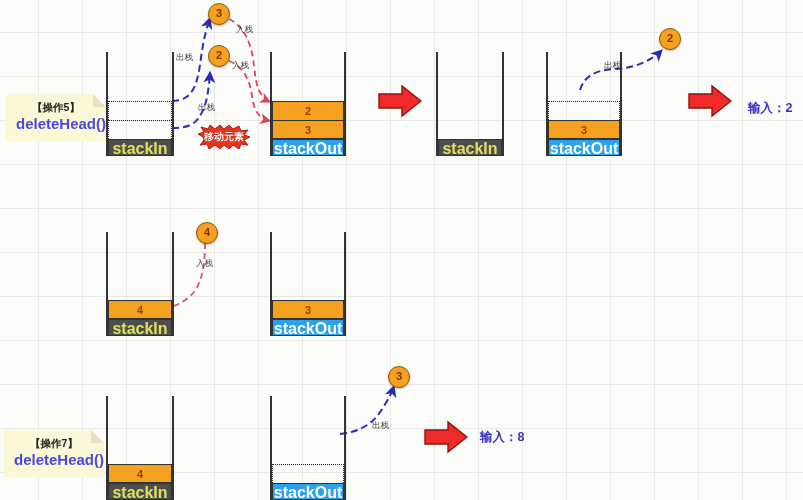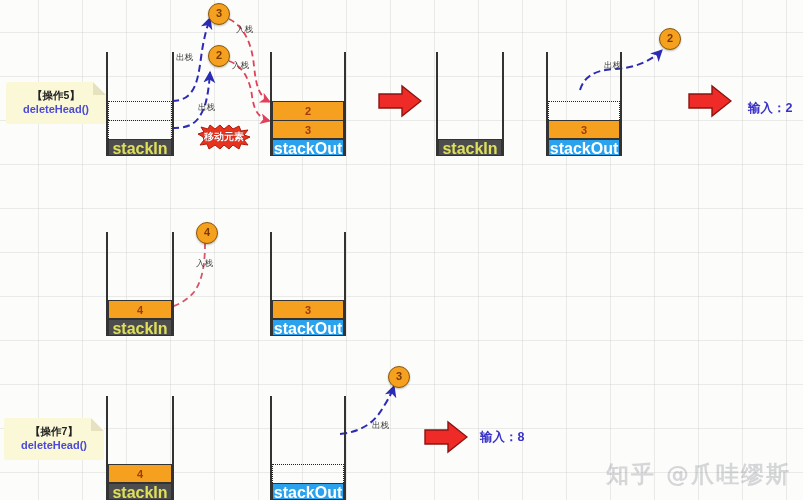--- a/index.html
+++ b/index.html
@@ -21,28 +21,29 @@
   #svg-layer{position:absolute;left:0;top:0;width:803px;height:500px;pointer-events:none;}
 
   
   .op-label{
     position:absolute;
     background:#fbf8d8;
     padding:6px 10px 7px 10px;
     text-align:center;
     line-height:1.35;
     border-radius:2px;
+    margin-top:12px;
   }
   .op-label:after{
     content:"";position:absolute;right:0;top:0;
     border-width:0 13px 13px 0;border-style:solid;
     border-color:#e6e2c0 #fdfdfb;
   }
   .op-title{font-size:10.5px;font-weight:bold;color:#222;white-space:nowrap;display:block;}
-  .op-fn{font-size:11px;font-weight:bold;color:#4a4ad6;white-space:nowrap;display:block;}
+  .op-fn{font-size:15px;font-weight:bold;color:#4a4ad6;white-space:nowrap;display:block;}
 
   
   .stack{position:absolute;}
   .stack-walls{position:absolute;left:0;top:0;width:100%;height:100%;}
   .wall{position:absolute;top:0;width:2px;height:100%;background:#333;}
   .wall.left{left:0;}
   .wall.right{right:0;}
   .slots{position:absolute;left:2px;right:2px;bottom:0;}
   .slot{
     height:19px;line-height:19px;text-align:center;
@@ -269,15 +270,14 @@
   <div class="token" style="left:388px;top:366px;">3</div>
   <div class="ann" style="left:372px;top:420px;">出栈</div>
 
   <div class="big-arrow" style="left:424px;top:420px;">
     <svg width="44" height="34" viewBox="0 0 44 34">
       <path d="M1,10 L24,10 L24,2 L43,17 L24,32 L24,24 L1,24 Z" fill="#ef2b28" stroke="#8c1410" stroke-width="1.4"></path>
     </svg>
   </div>
   <div class="out-text" style="left:480px;top:429px;">输入：8</div>
 
-  <div class="watermark">知乎 @爪哇缪斯</div>
 
 </div>
 
 </body></html>

